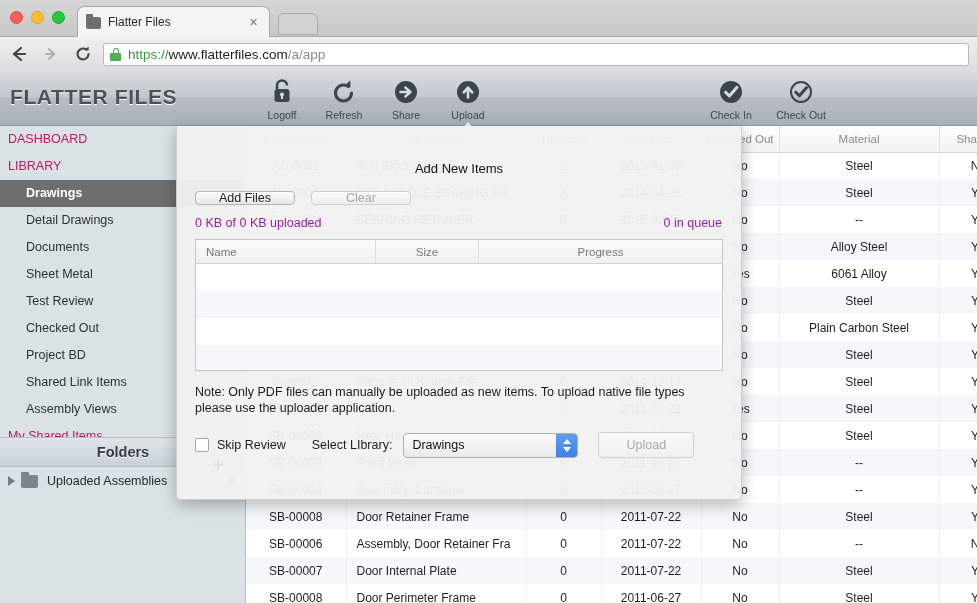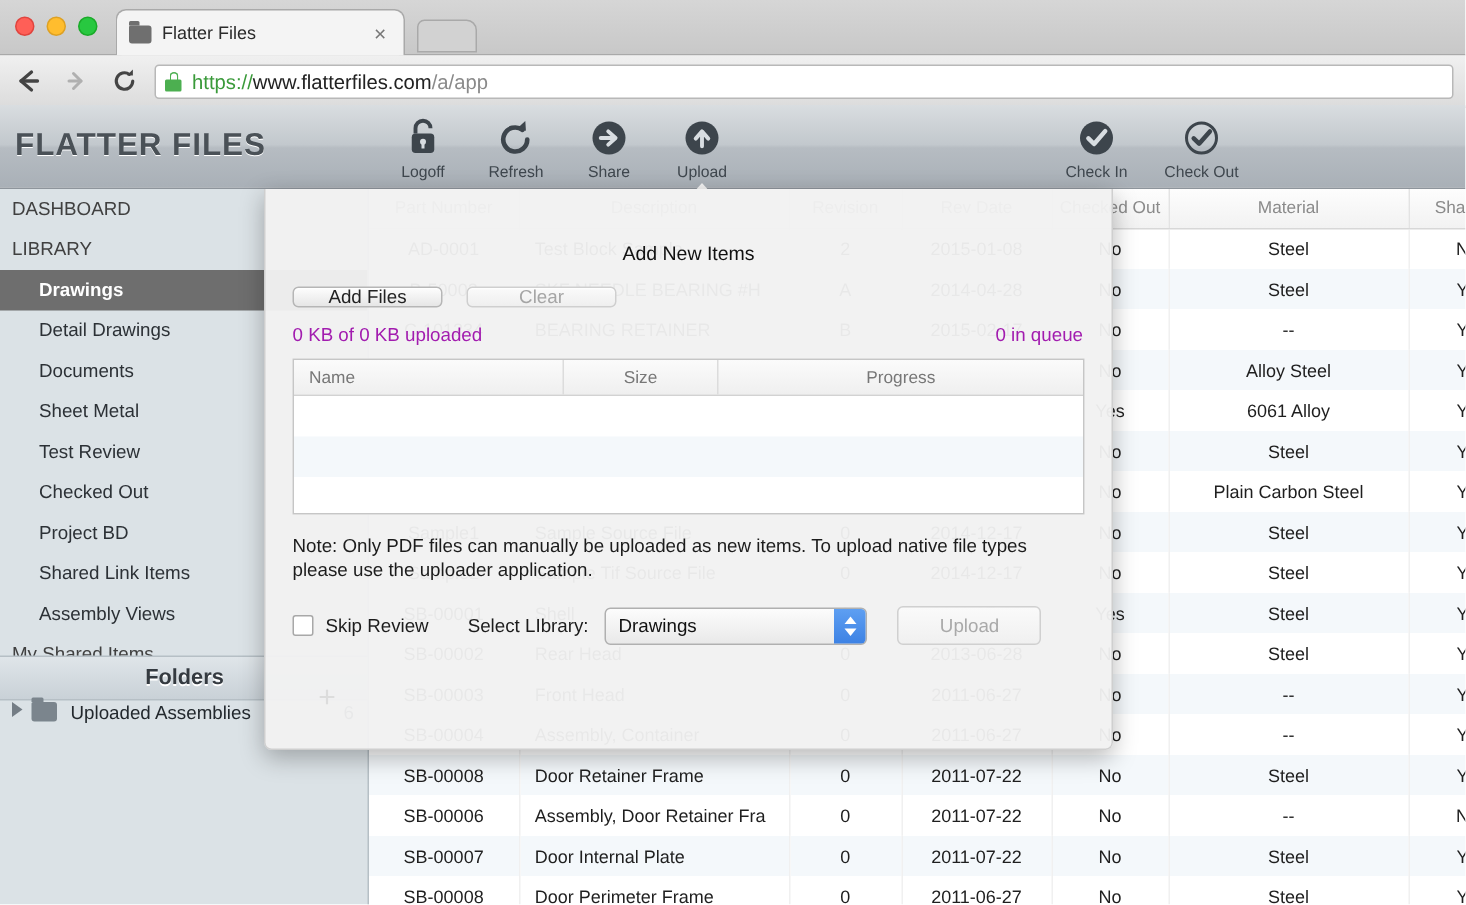--- a/index.html
+++ b/index.html
@@ -107,40 +107,40 @@
   }
 
   
   .sidebar {
     position: absolute; top: 126px; left: 0; width: 246px; height: 477px;
     background: #dbe2e6; border-right: 1px solid #b6bfc5;
     overflow: hidden;
   }
   .nav-section {
     height: 27px; line-height: 27px; padding-left: 8px;
-    font-size: 12.5px; color: #404040;
+    font-size: 12.5px; color: #be185d;
   }
   .nav-item {
     height: 27px; line-height: 27px; padding-left: 26px;
     font-size: 12.5px; color: #2c3136;
   }
   .nav-item.selected {
     background: #6e6e6e; color: #fff; font-weight: bold;
   }
   .folders-header {
     position: absolute; left: 0; top: 311px; width: 246px; height: 30px;
     background: linear-gradient(to bottom, #dfe5e9 0%, #c9d1d7 100%);
     border-top: 1px solid #b6bfc5; border-bottom: 1px solid #b6bfc5;
     text-align: center; line-height: 29px;
     font-size: 14.5px; font-weight: bold; color: #343a40;
     text-shadow: 0 1px 0 #fff;
   }
   .folder-row {
     position: absolute; left: 0; top: 342px; width: 246px; height: 26px;
-    display: flex; font-size: 12.5px; color: #22282d;
+    display: flex; align-items: center; font-size: 12.5px; color: #22282d;
   }
   .disclosure {
     width: 0; height: 0; margin: 0 6px 0 8px;
     border-top: 5px solid transparent; border-bottom: 5px solid transparent;
     border-left: 7px solid #747d85; flex: none;
   }
   .folder-icon {
     width: 17px; height: 13px; background: #7b858d;
     border-radius: 1px 2px 2px 2px; position: relative; margin-right: 9px; flex: none;
   }
@@ -195,21 +195,21 @@
     display: flex; align-items: center; justify-content: center;
     box-shadow: 0 1px 0 rgba(255,255,255,0.8) inset;
   }
   .btn.wide { min-width: 100px; }
   .btn.disabled { color: #a5a5a5; background: linear-gradient(to bottom,#fafafa 0%,#efefef 100%); border-color: #cfcfcf; }
   .status-row {
     display: flex; justify-content: space-between;
     padding: 11px 19px 0 18px; font-size: 12.5px; color: #a21caf;
   }
   .file-table {
-    margin: 9px 18px 0 18px; height: 104px;
+    margin: 9px 18px 0 18px; height: 132px;
     border: 1px solid #c6c6c6; background: #fff; overflow: hidden;
   }
   .file-head { display: flex; height: 24px; background: linear-gradient(to bottom,#fbfbfb 0%,#efefef 100%); border-bottom: 1px solid #d2d2d2; }
   .file-head div {
     font-size: 11.5px; color: #777; display: flex; align-items: center; justify-content: center;
   }
   .fh-name { width: 180px; justify-content: flex-start !important; padding-left: 10px; border-right: 1px solid #dcdcdc; }
   .fh-size { width: 103px; border-right: 1px solid #dcdcdc; }
   .fh-prog { flex: 1; }
   .file-body { height: 107px; }

